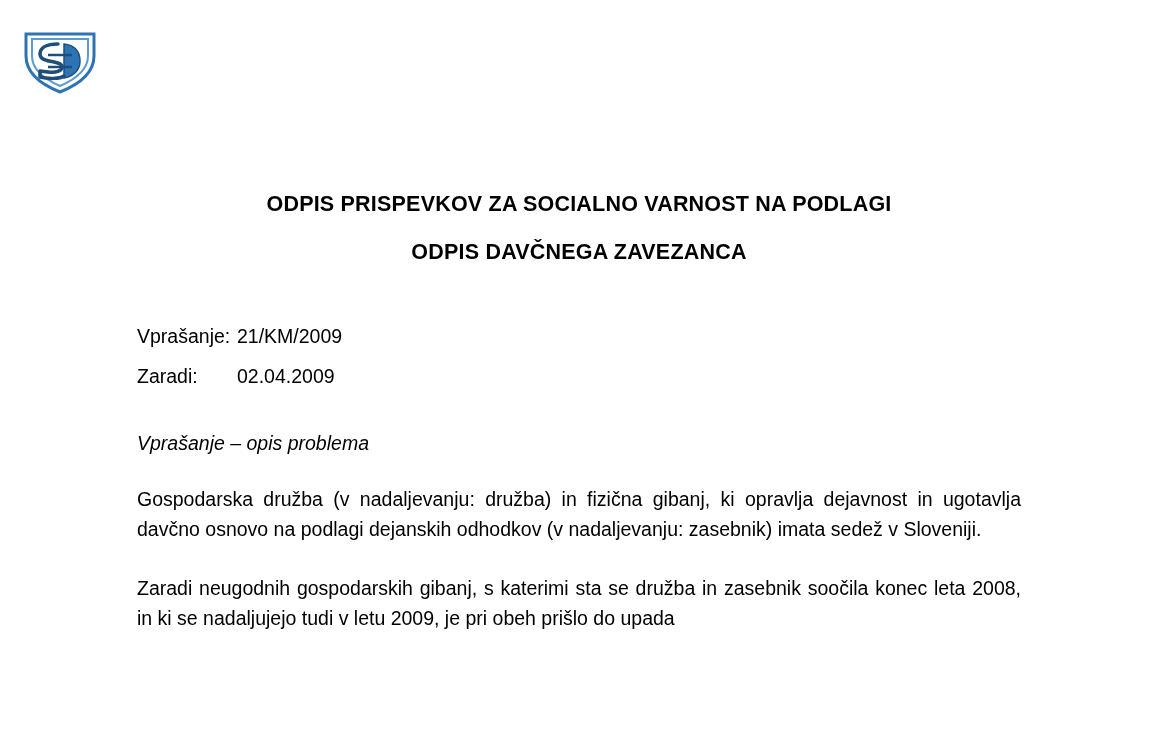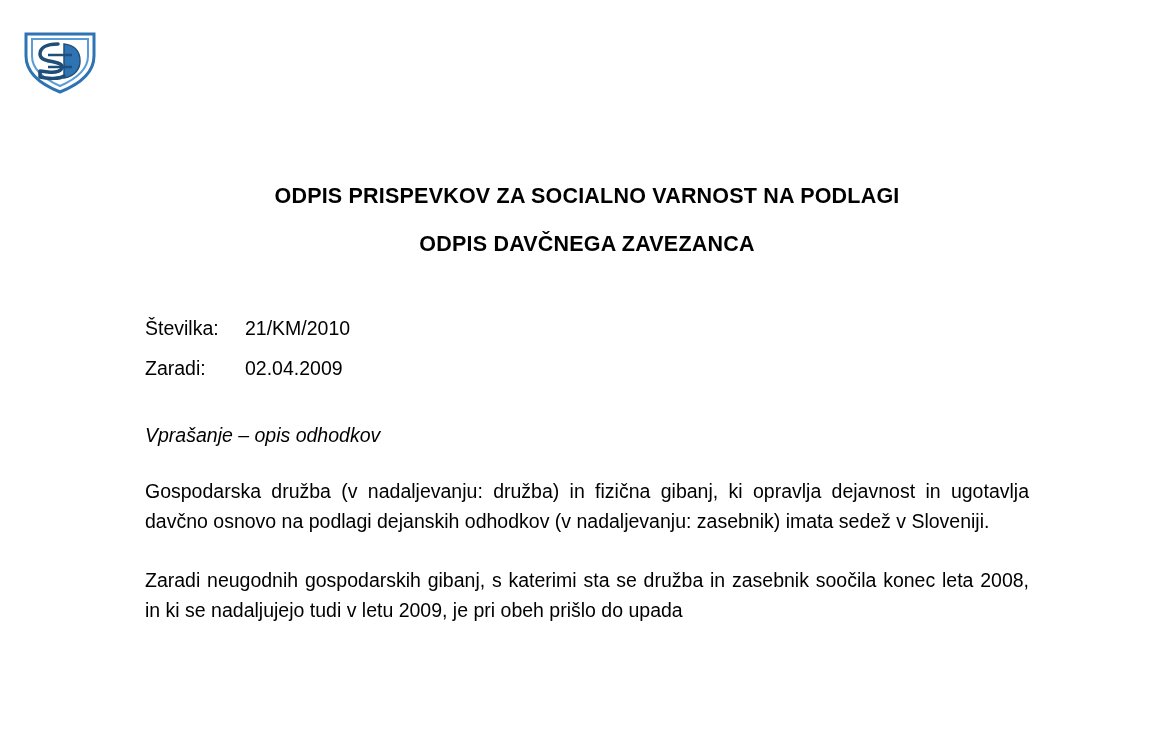--- a/index.html
+++ b/index.html
@@ -23,23 +23,22 @@
   .logo {
     position: absolute;
     left: 18px;
     top: 26px;
     width: 84px;
     height: 70px;
   }
   .doc-body {
     position: absolute;
     left: 137px;
-    top: 8px;
+    top: 16px;
     width: 884px;
-    margin-left: 8px;
   }
   .title-block {
     margin-top: 178px;
     text-align: center;
     font-weight: bold;
     font-size: 21.5px;
     letter-spacing: 0.2px;
     line-height: 1.0;
   }
   .title-line-1 {
@@ -100,23 +99,23 @@
   </div>
 
   <div class="doc-body">
 
     <div class="title-block">
       <span class="title-line-1">ODPIS PRISPEVKOV ZA SOCIALNO VARNOST NA PODLAGI</span>
       <span class="title-line-2">ODPIS DAVČNEGA ZAVEZANCA</span>
     </div>
 
     <div class="meta">
-      <span class="meta-row stevilka"><span class="meta-label">Številka:</span><span class="meta-value">21/KM/2010</span></span>
+      <span class="meta-row stevilka"><span class="meta-label">Vprašanje:</span><span class="meta-value">21/KM/2009</span></span>
       <span class="meta-row datum"><span class="meta-label">Zaradi:</span><span class="meta-value">02.04.2009</span></span>
     </div>
 
-    <div class="section-heading">Vprašanje – opis odhodkov</div>
+    <div class="section-heading">Vprašanje – opis problema</div>
 
     <p class="para first">Gospodarska družba (v nadaljevanju: družba) in fizična gibanj, ki opravlja dejavnost in ugotavlja davčno osnovo na podlagi dejanskih odhodkov (v nadaljevanju: zasebnik) imata sedež v Sloveniji.</p>
     <p class="para second">Zaradi neugodnih gospodarskih gibanj, s katerimi sta se družba in zasebnik soočila konec leta 2008, in ki se nadaljujejo tudi v letu 2009, je pri obeh prišlo do upada</p>
 
   </div>
 </div>
 
 </body></html>

